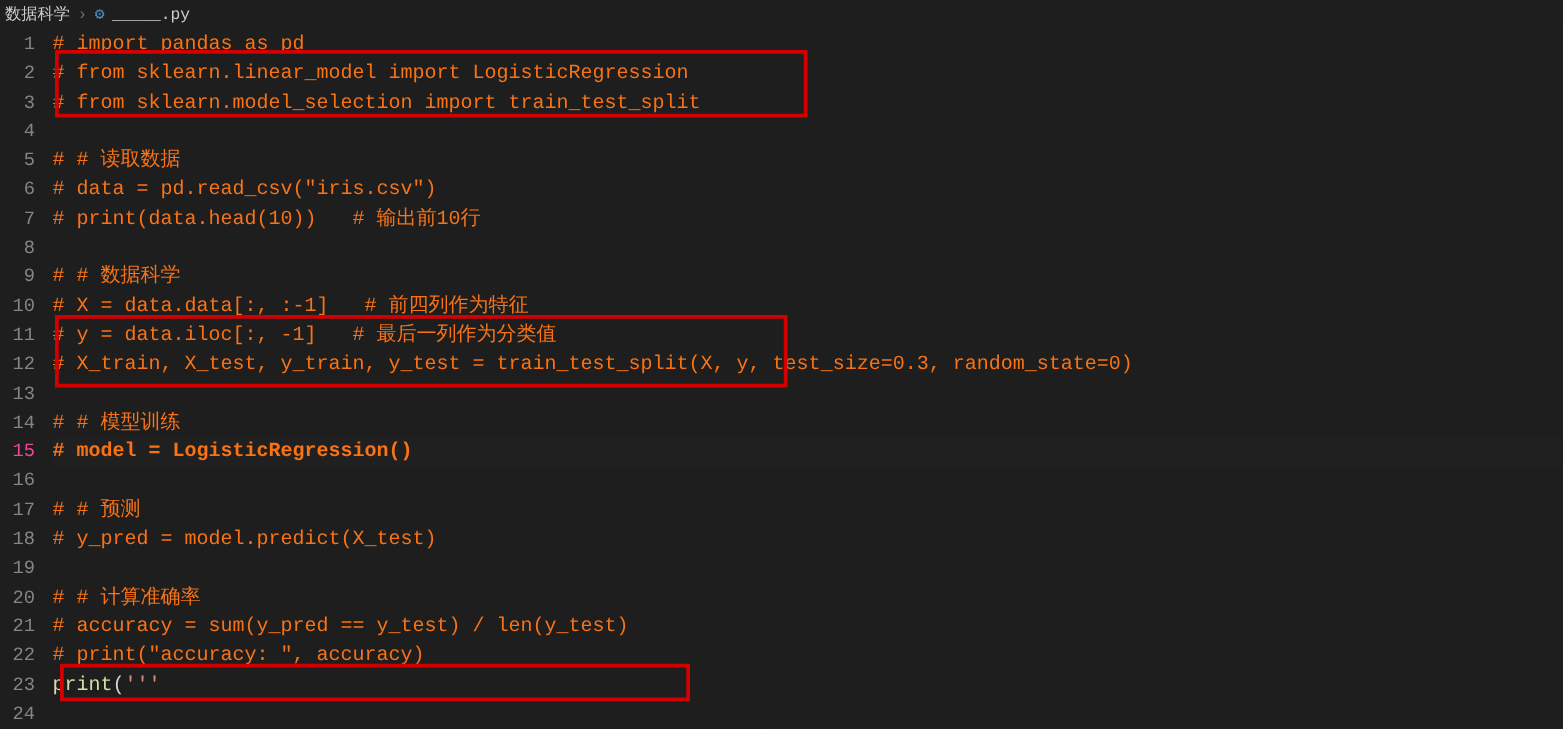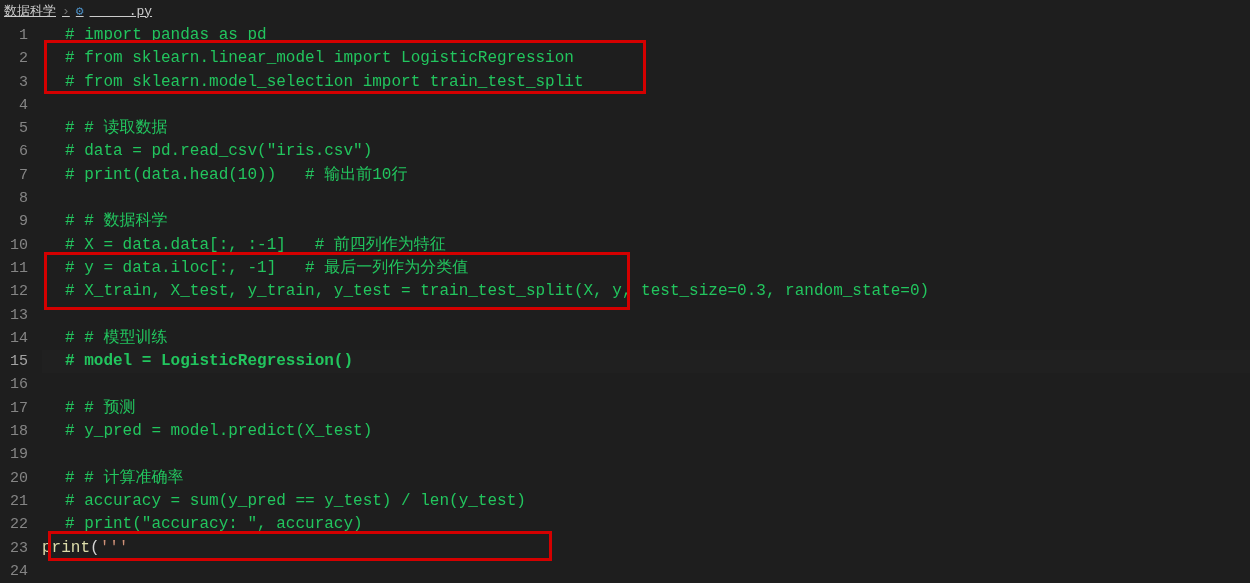--- a/index.html
+++ b/index.html
@@ -14,21 +14,20 @@
   }
   .breadcrumb {
     display:flex;
     align-items:center;
     height:22px;
     padding:0 4px;
     font-size:13px;
     color:#cccccc;
     background:#1e1e1e;
     gap:6px;
-    text-decoration:underline;
   }
   .breadcrumb .sep { color:#6e6e6e; }
   .breadcrumb .py-icon {
     display:inline-block;
     color:#4b8bbe;
     font-weight:bold;
   }
   .editor {
     display:flex;
     height:calc(100% - 22px);
@@ -38,31 +37,31 @@
     width:42px;
     text-align:right;
     padding-right:14px;
     color:#858585;
     user-select:none;
     font-size:15px;
     line-height:23.3px;
     padding-top:2px;
   }
   .gutter div { height:23.3px; }
-  .gutter .current { color:#a3a3a3; }
+  .gutter .current { color:#ec4899; }
   .code {
     flex:1;
     position:relative;
     padding-top:2px;
     font-size:16px;
     line-height:23.3px;
   }
   .line { height:23.3px; white-space:pre; position:relative; }
   .line.current { background:#2a2a2a22;font-weight:bold; }
-  .c-comment { color:#22c55e;margin-left:23px; }
+  .c-comment { color:#f97316; }
   .c-func    { color:#dcdcaa;text-align:center; }
   .c-str     { color:#ce9178; }
   .highlight-box {
     position:absolute;
     border:3px solid #d40000;
     pointer-events:none;
   }
 </style>
 </head>
 <body>

